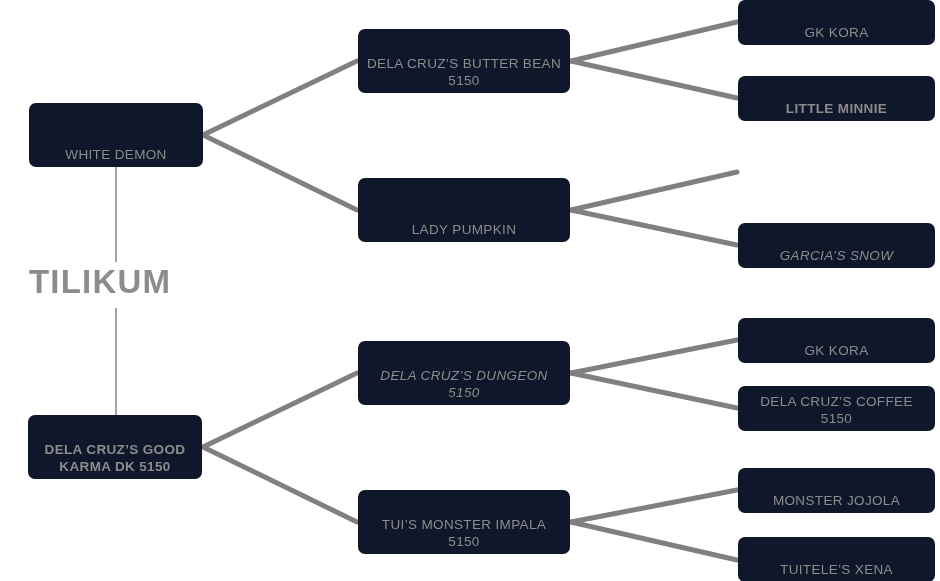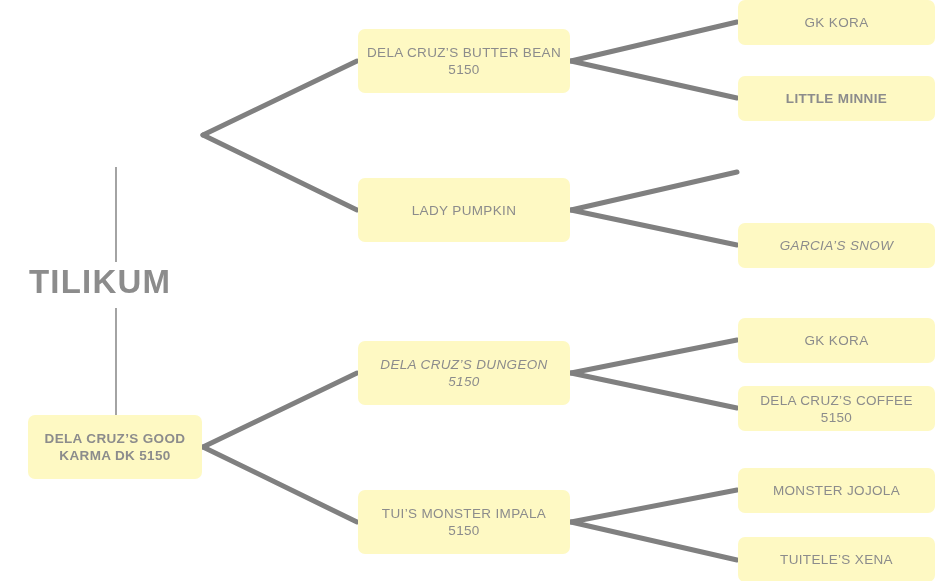--- a/index.html
+++ b/index.html
@@ -19,24 +19,24 @@
     position: absolute;
     left: 0;
     top: 0;
     width: 940px;
     height: 581px;
     pointer-events: none;
   }
   .node {
     position: absolute;
     box-sizing: border-box;
-    background: #fef9c3;
+    background: #0f172a;
     border-radius: 7px;
     display: flex;
-    align-items: center;
+    align-items: flex-end;
     justify-content: center;
     text-align: center;
     color: #8c8c8c;
     font-size: 13.5px;
     font-weight: 400;
     letter-spacing: 0.35px;
     line-height: 1.26;
     padding: 4px 8px;
     z-index: 2;
   }
@@ -83,20 +83,23 @@
     <line x1="571" y1="373" x2="737" y2="408" stroke="#808080" stroke-width="5" stroke-linecap="round"></line>
 
     <line x1="571" y1="522" x2="737" y2="490" stroke="#808080" stroke-width="5" stroke-linecap="round"></line>
     <line x1="571" y1="522" x2="737" y2="560" stroke="#808080" stroke-width="5" stroke-linecap="round"></line>
   </svg>
 
   <div class="root-title" style="left:29px; top:265px; width:175px; height:42px;">
     <span>TILIKUM</span>
   </div>
 
+  <div class="node" style="left:29px; top:103px; width:174px; height:64px;">
+    <span class="node-label">WHITE DEMON</span>
+  </div>
 
   <div class="node" style="left:28px; top:415px; width:174px; height:64px;font-weight:bold;">
     <span class="node-label">DELA CRUZ’S GOOD
 KARMA DK 5150</span>
   </div>
 
   <div class="node" style="left:358px; top:29px; width:212px; height:64px;">
     <span class="node-label">DELA CRUZ’S BUTTER BEAN
 5150</span>
   </div>

